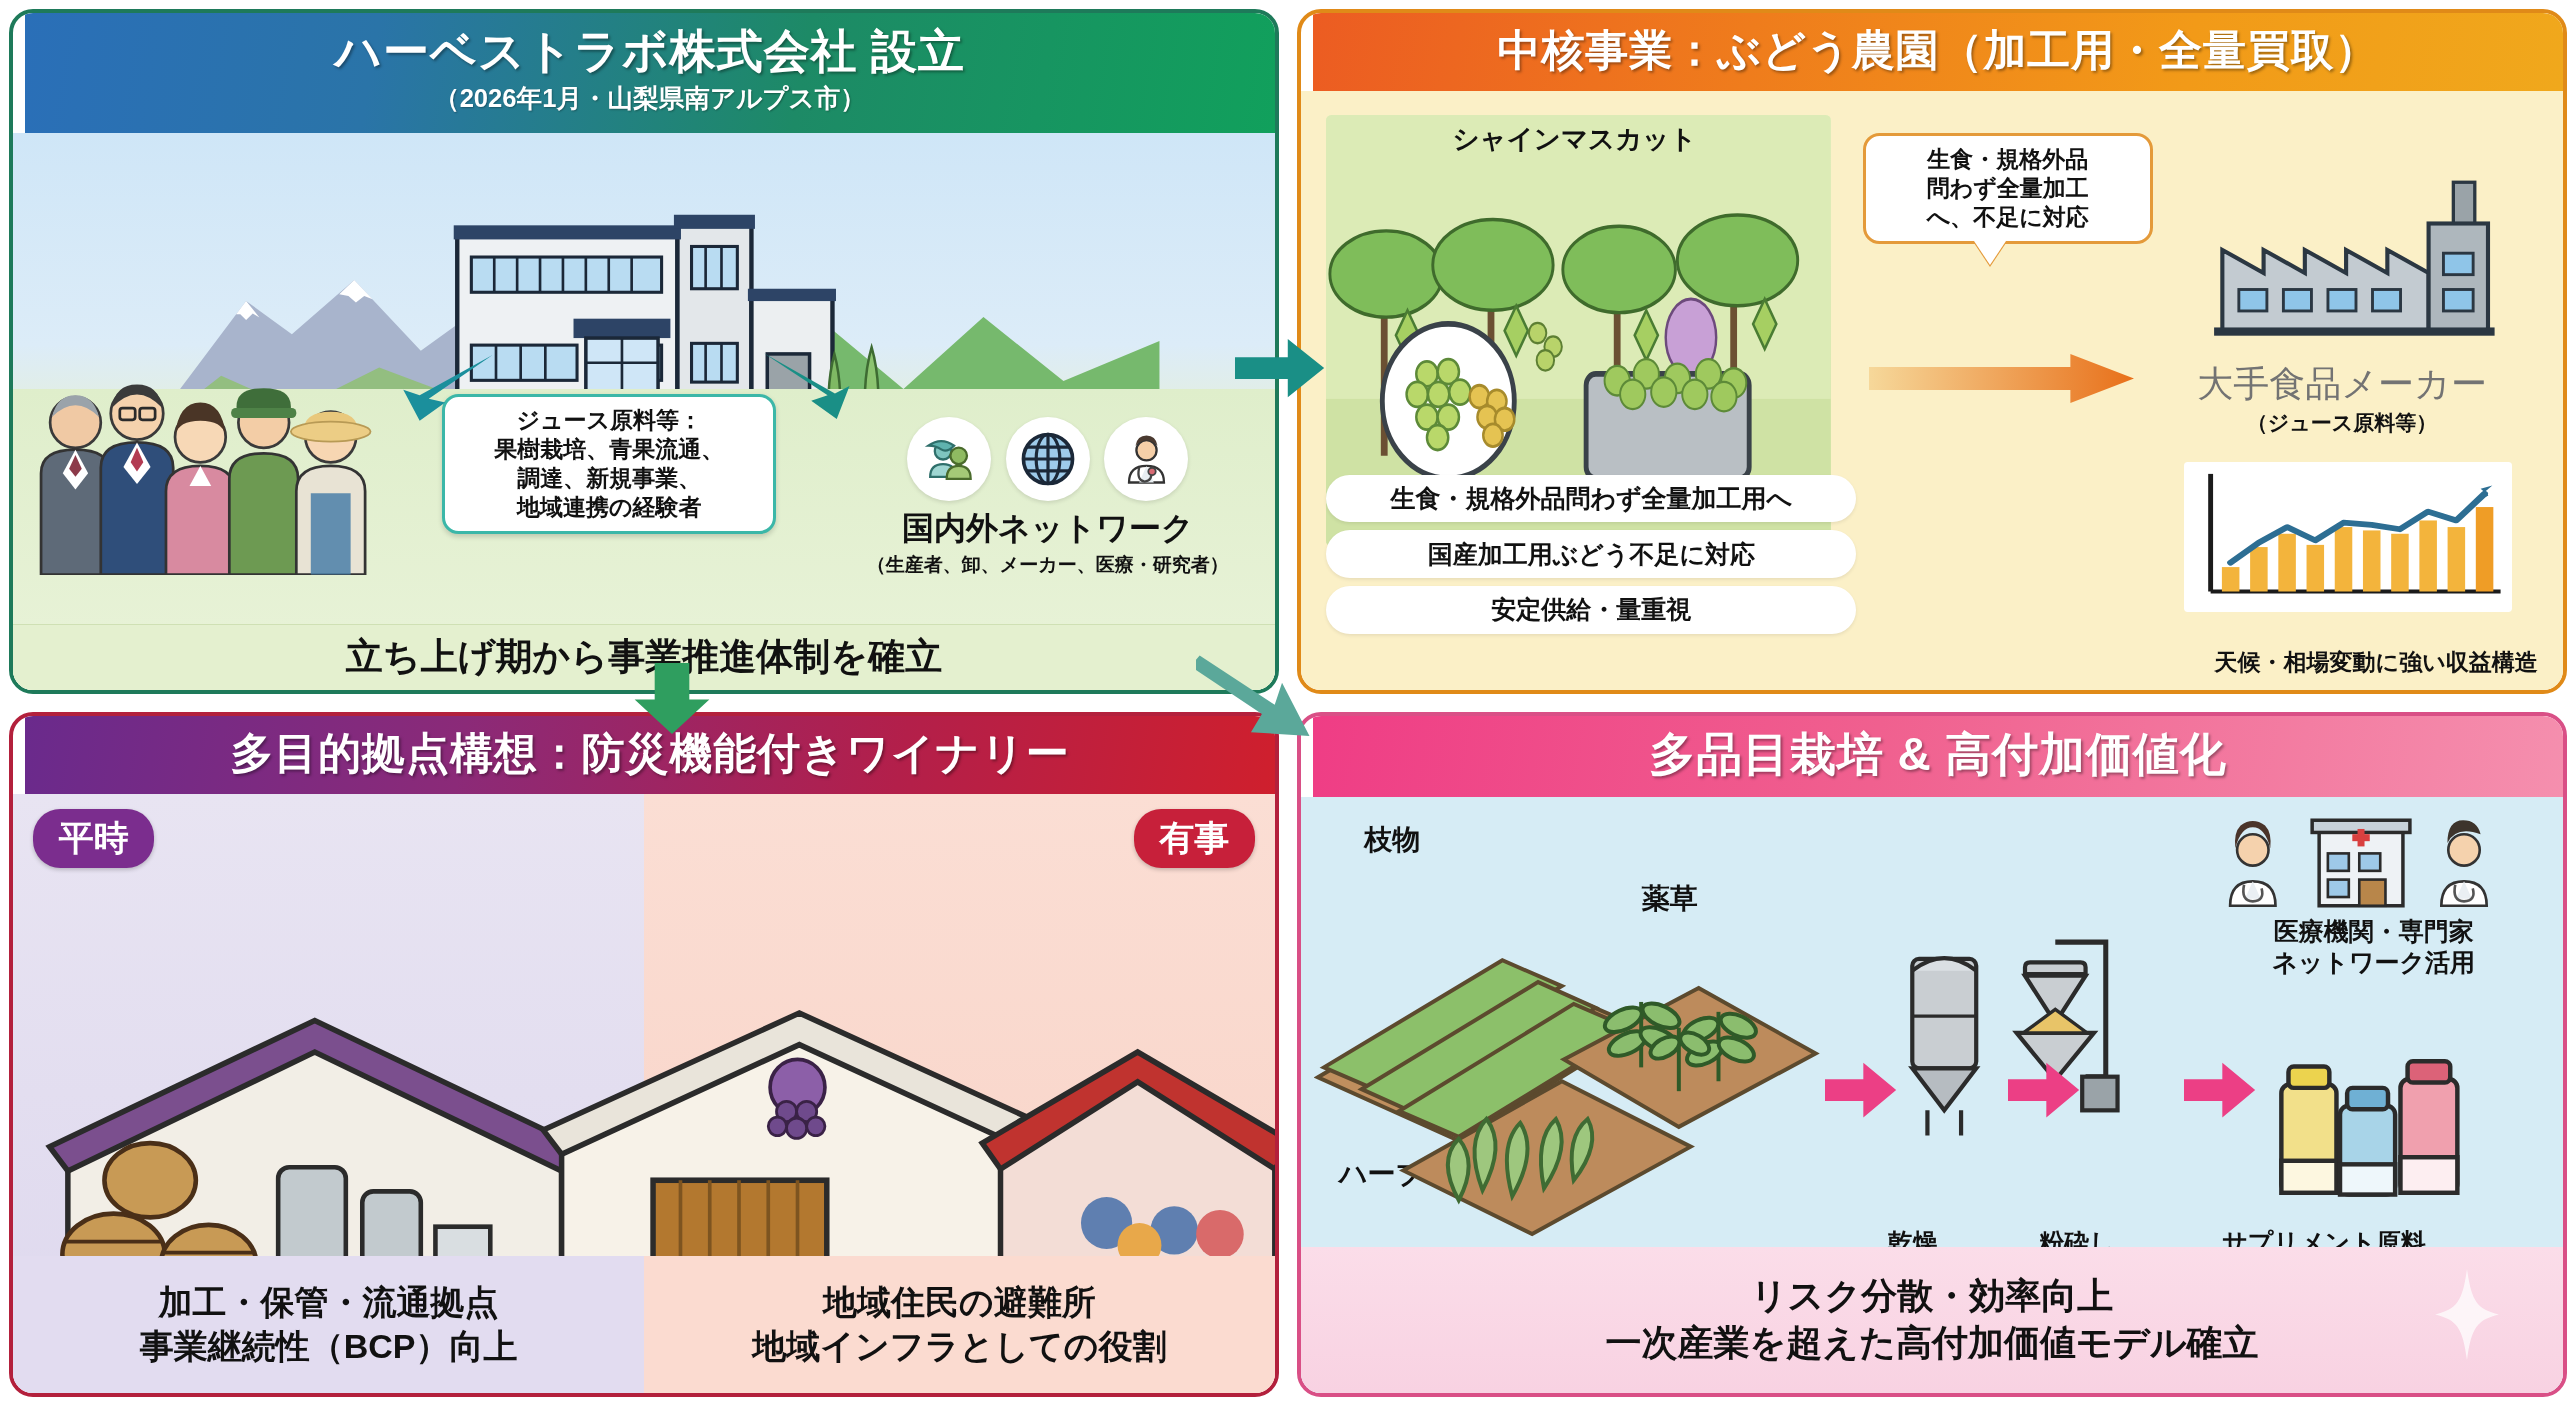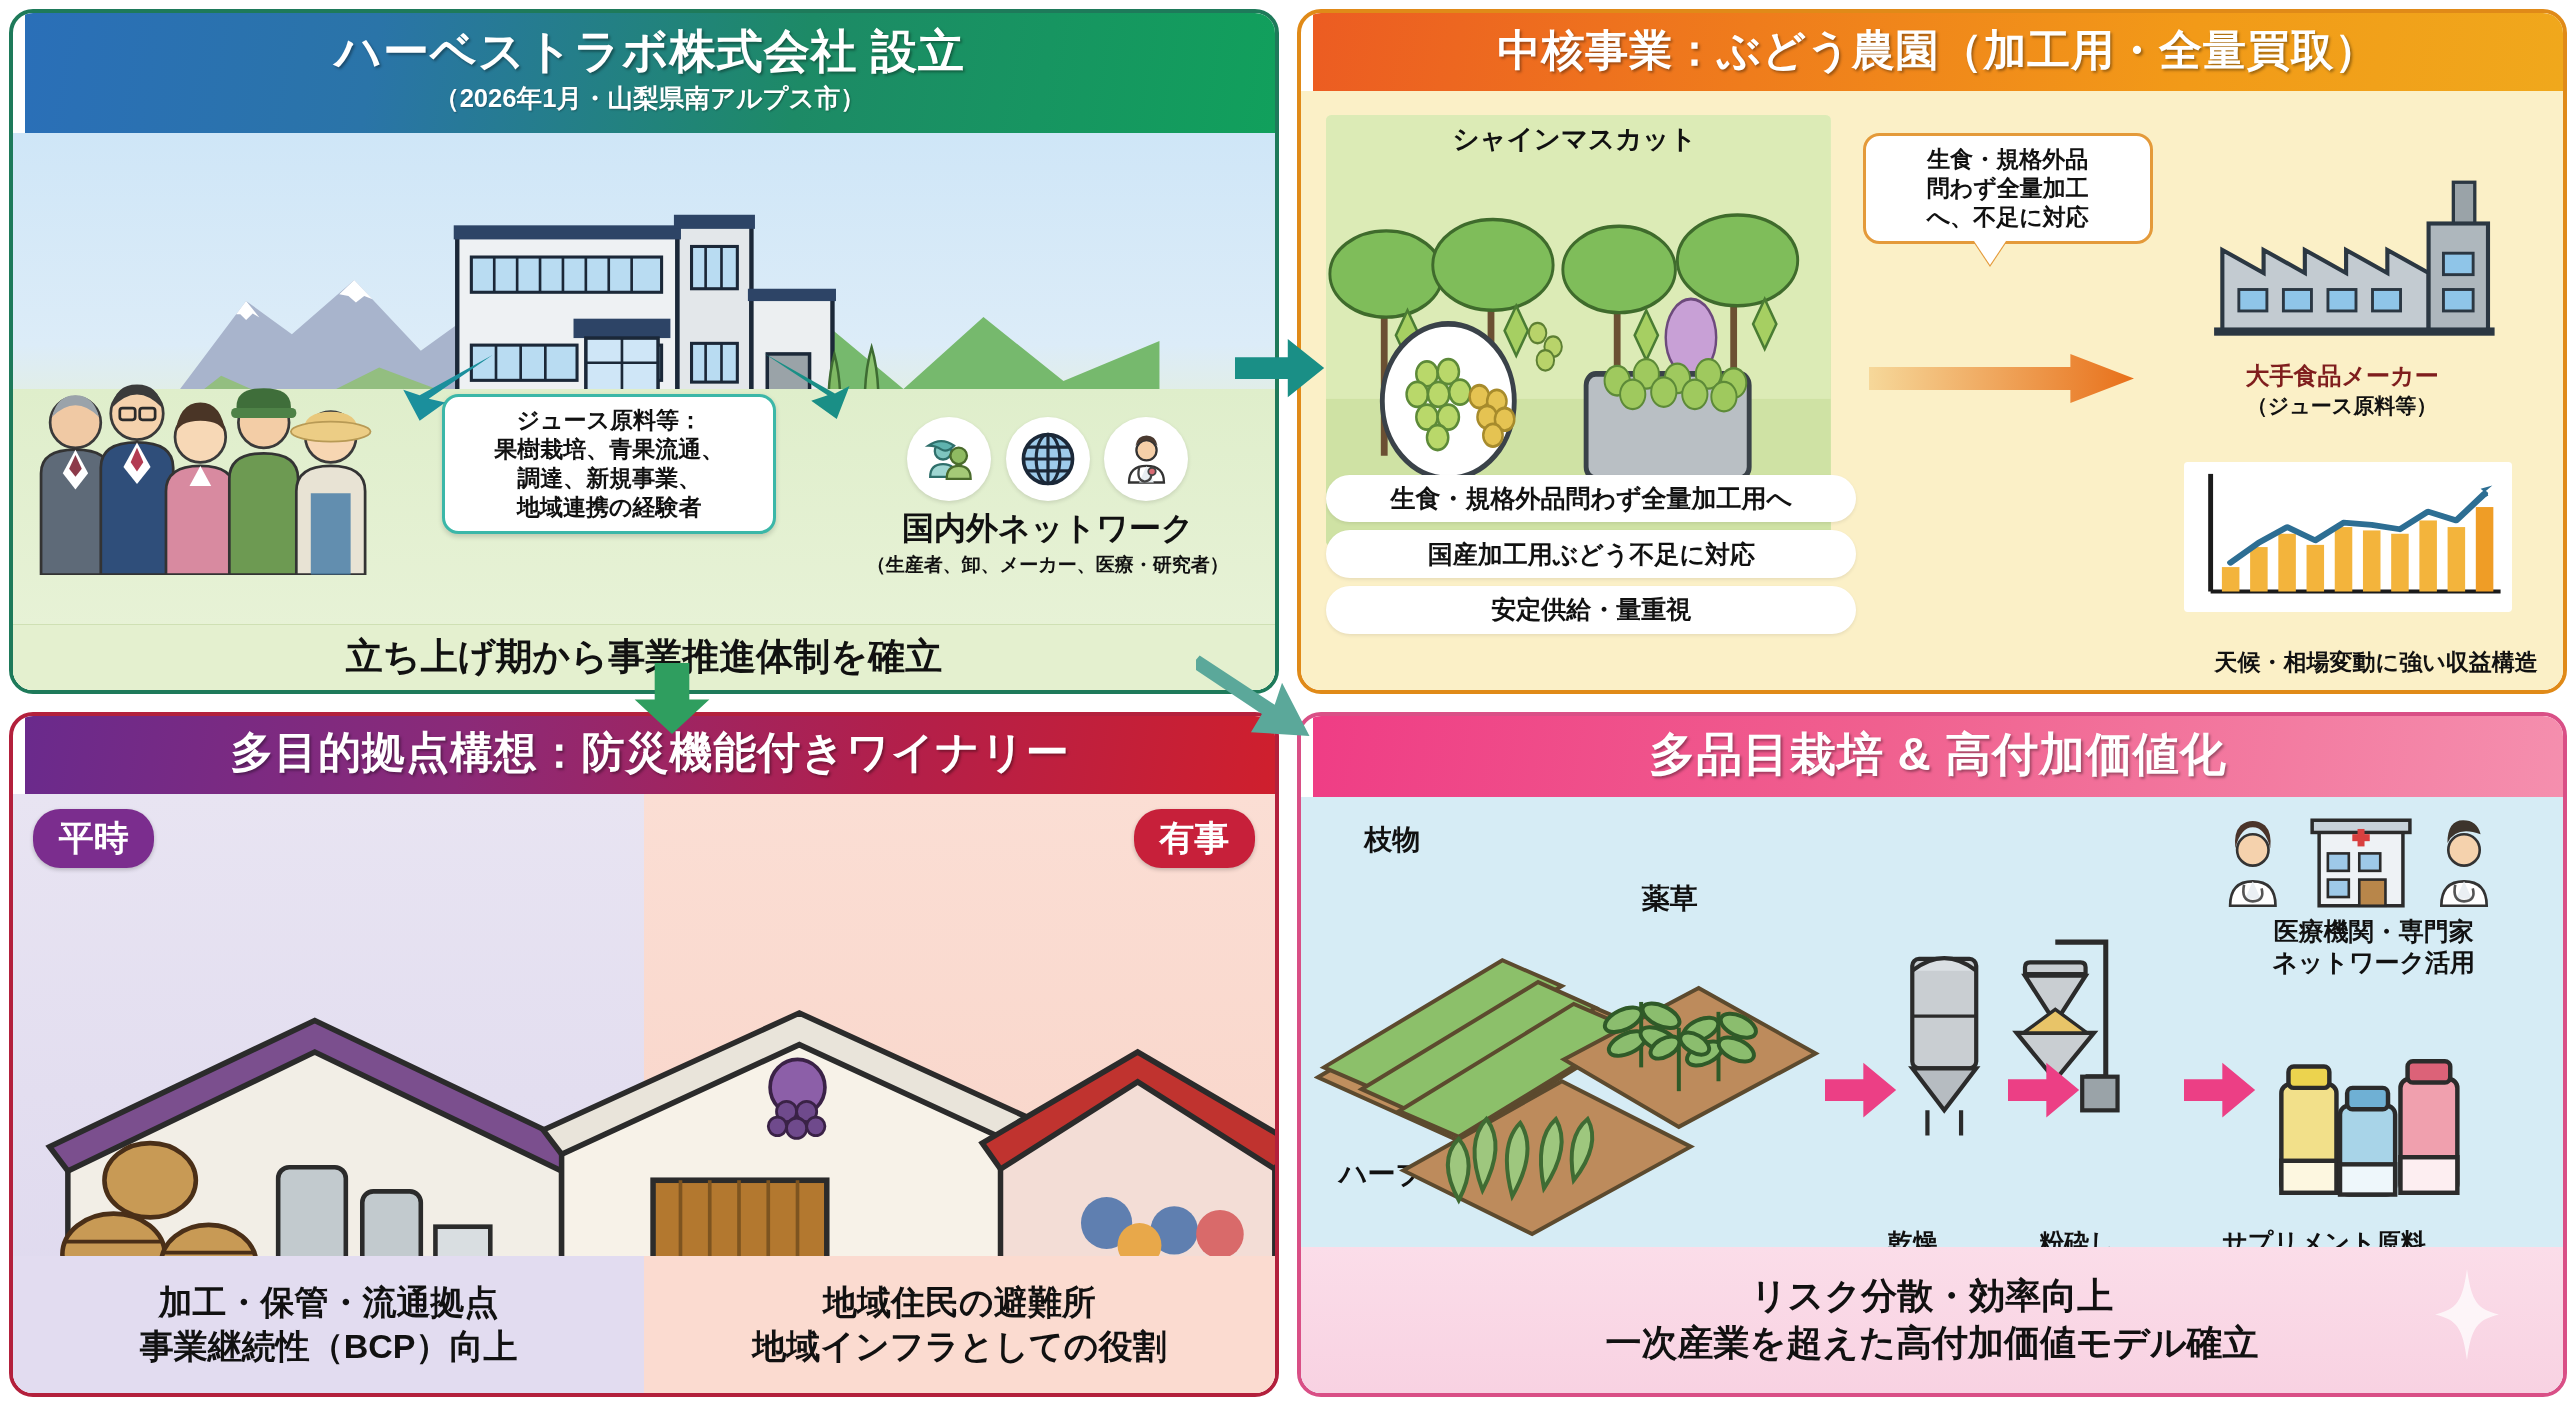--- a/index.html
+++ b/index.html
@@ -42,21 +42,21 @@
   .p2 .phead { background: linear-gradient(100deg, #ec5c22 0%, #ef7c1c 35%, #f29a18 70%, #f0a81c 100%); }
   .p3 .phead { background: linear-gradient(100deg, #6a2a8c 0%, #8b2a78 35%, #b31f4a 70%, #cf1f2d 100%); }
   .p4 .phead { background: linear-gradient(100deg, #ef3d85 0%, #f0608f 45%, #f58fae 100%); }
 
   .phead h1 {
     font-size: 46px; font-weight: bold; letter-spacing: 0.9px;
     text-shadow: 1.8px 1.8px 2.7px rgba(0,0,0,.35);
     line-height: 1.12;
   }
   .p2 .phead h1 { font-size: 43px; }
-  .p3 .phead h1 { font-size: 43px; font-family: Liberation Serif, serif; }
+  .p3 .phead h1 { font-size: 43px; }
   .phead h2 {
     font-size: 25.6px; font-weight: bold; margin-top: 3.7px;
     text-shadow: 0.9px 0.9px 1.8px rgba(0,0,0,.3);
   }
   .pbody { flex: 1 1 auto; position: relative; overflow: hidden; }
 
   
   .scene1 {
     position: absolute; inset: 0;
     background: linear-gradient(180deg, #cfe6f7 0%, #dcecf8 38%, #e6f0d8 55%, #eaf3dc 100%);
@@ -118,21 +118,21 @@
     border-top: 24px solid #fff;
     filter: drop-shadow(0 2.7px 0 #e49a3a);
   }
   .bigarrow {
     position: absolute; left: 45%; top: 44%; width: 21%; height: 49px;
   }
   .factory { position: absolute; right: 3%; top: 14%; width: 27%; }
   .flabel {
     position: absolute; right: 3%; top: 45%; width: 29%; text-align: center;
   }
-  .flabel .f1 { font-size: 24px; font-weight: bold; color: #7f1d1d; }
+  .flabel .f1 { font-size: 36px; font-weight: normal; color: #737373; }
   .flabel .f2 { font-size: 21px; font-weight: bold; color: #111; }
   .chartbox {
     position: absolute; right: 4%; bottom: 13%; width: 26%; height: 25%;
     background: #fff; border-radius: 3.7px; padding: 7.3px 5.5px 3.7px 9.1px;
   }
   .pillbox { position: absolute; left: 2%; bottom: 8%; width: 42%; }
   .pill {
     background: #fff; border-radius: 37px; margin-bottom: 8.2px;
     padding: 7.3px 9.1px; text-align: center;
     font-size: 25px; font-weight: bold; color: #111;

